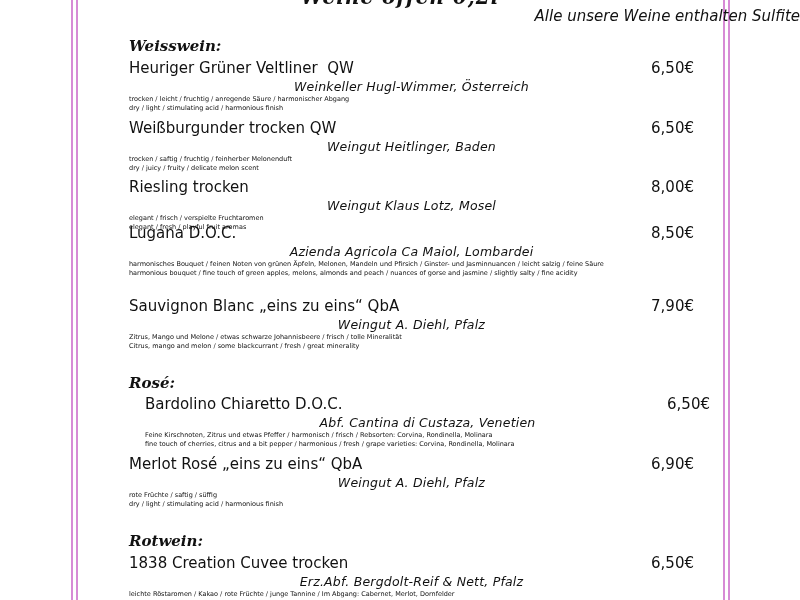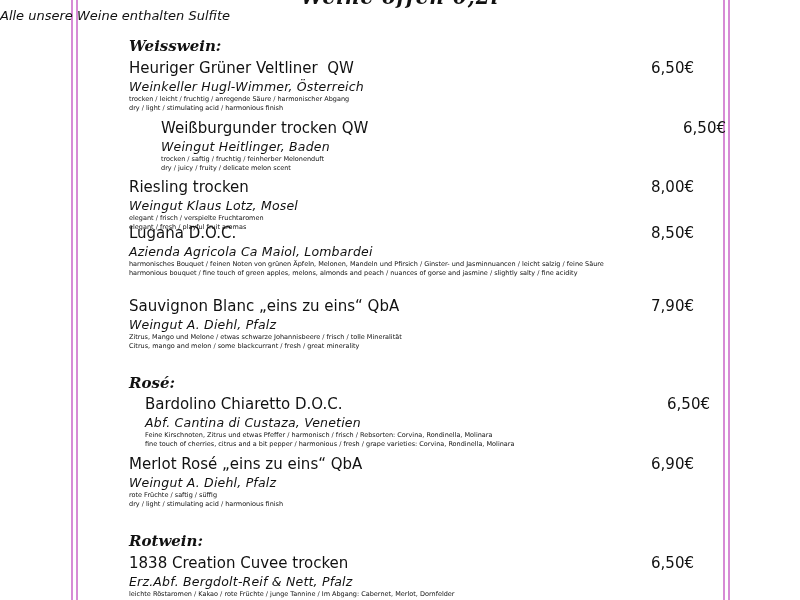--- a/index.html
+++ b/index.html
@@ -10,32 +10,32 @@
     }
     .border-line { position:absolute; top:0; bottom:0; width:2px; background:#d78ad6; }
     .bl1 { left:71px; } .bl2 { left:76px; }
     .br1 { left:723px; } .br2 { left:728px; }
     .title-wrap { position:absolute; top:-14px; left:0; width:800px; text-align:center; }
     .title {
       font-family: "DejaVu Serif", serif; font-style:italic; font-weight:bold;
       font-size:20px; letter-spacing:1px; line-height:22px;
     }
     .subtitle {
-      position:absolute; top:10px; left:0; width:800px; text-align:left;
-      font-size:13px; font-style:italic; line-height:12px;
+      position:absolute; top:10px; left:0; width:800px; text-align:right;
+      font-size:15px; font-style:italic; line-height:12px;
     }
     .section {
       position:absolute; left:129px;
       font-family: "DejaVu Serif", serif; font-style:italic; font-weight:bold;
       font-size:15px; line-height:18px;
     }
     .wine { position:absolute; left:129px; width:565px; }
     .wine-name { font-size:15px; line-height:20px; white-space:pre; }
     .wine-price { position:absolute; right:0; top:0; font-size:15px; line-height:20px; }
-    .producer { font-size:12.5px; font-style:italic; line-height:17px; letter-spacing:0.2px; }
+    .producer { font-size:12.5px; font-style:italic; line-height:17px; letter-spacing:0.2px;text-align:center; }
     .desc-de { font-size:6.5px; line-height:9px; white-space:nowrap; }
     .desc-en { font-size:6.5px; line-height:9px; white-space:nowrap; }
   </style>
 </head>
 <body>
 
 <div class="border-line bl1"></div>
 <div class="border-line bl2"></div>
 <div class="border-line br1"></div>
 <div class="border-line br2"></div>
@@ -48,21 +48,21 @@
 <div class="section" style="top:37px;">Weisswein:</div>
 
 <div class="wine" style="top:58px;">
   <div class="wine-name">Heuriger Grüner Veltliner  QW</div>
   <div class="wine-price">6,50€</div>
   <div class="producer">Weinkeller Hugl-Wimmer, Österreich</div>
   <div class="desc-de">trocken / leicht / fruchtig / anregende Säure / harmonischer Abgang</div>
   <div class="desc-en">dry / light / stimulating acid / harmonious finish</div>
 </div>
 
-<div class="wine" style="top:118px;margin-left:32px;">
+<div class="wine" style="top:118px;">
   <div class="wine-name">Weißburgunder trocken QW</div>
   <div class="wine-price">6,50€</div>
   <div class="producer">Weingut Heitlinger, Baden</div>
   <div class="desc-de">trocken / saftig / fruchtig / feinherber Melonenduft</div>
   <div class="desc-en">dry / juicy / fruity / delicate melon scent</div>
 </div>
 
 <div class="wine" style="top:177px;">
   <div class="wine-name">Riesling trocken</div>
   <div class="wine-price">8,00€</div>

